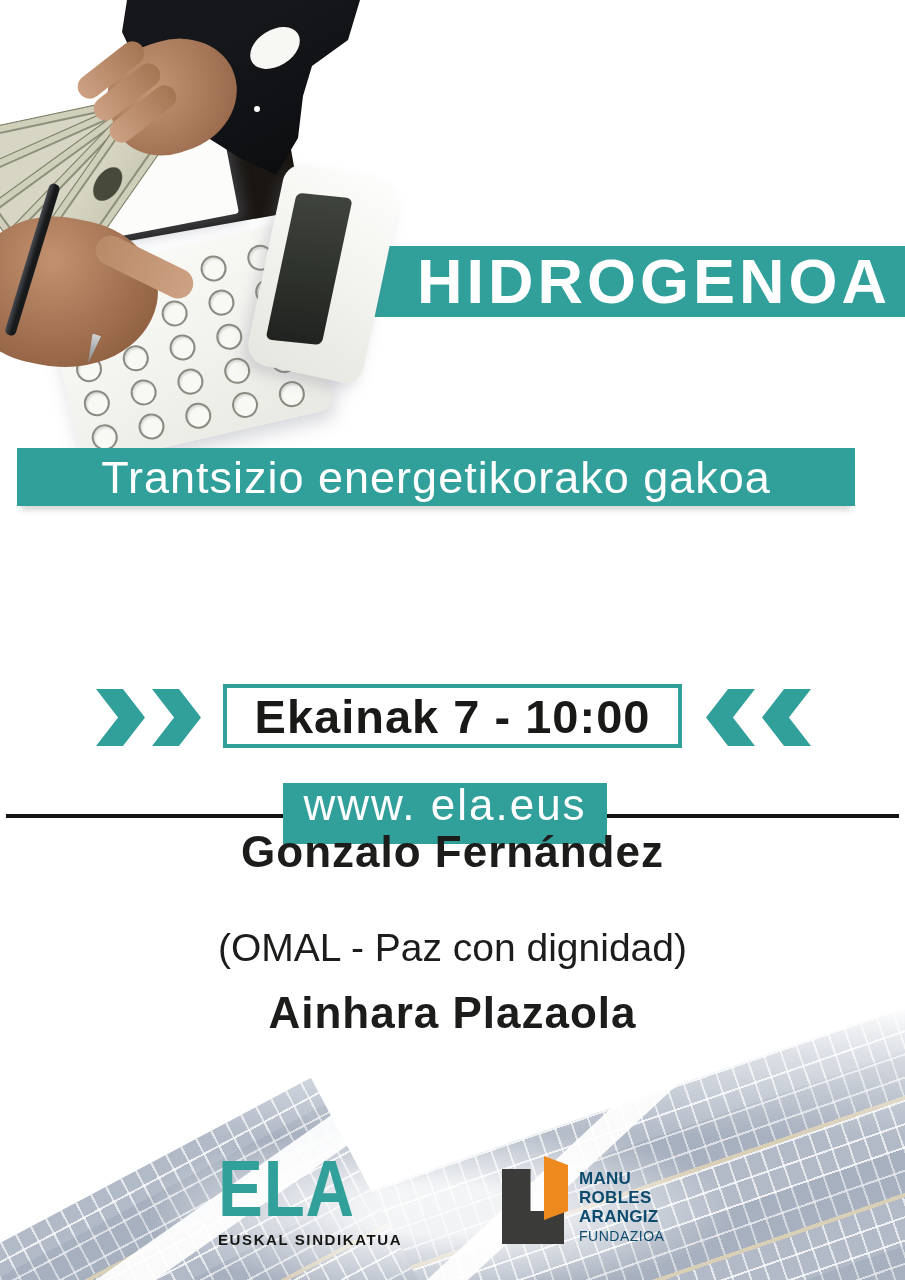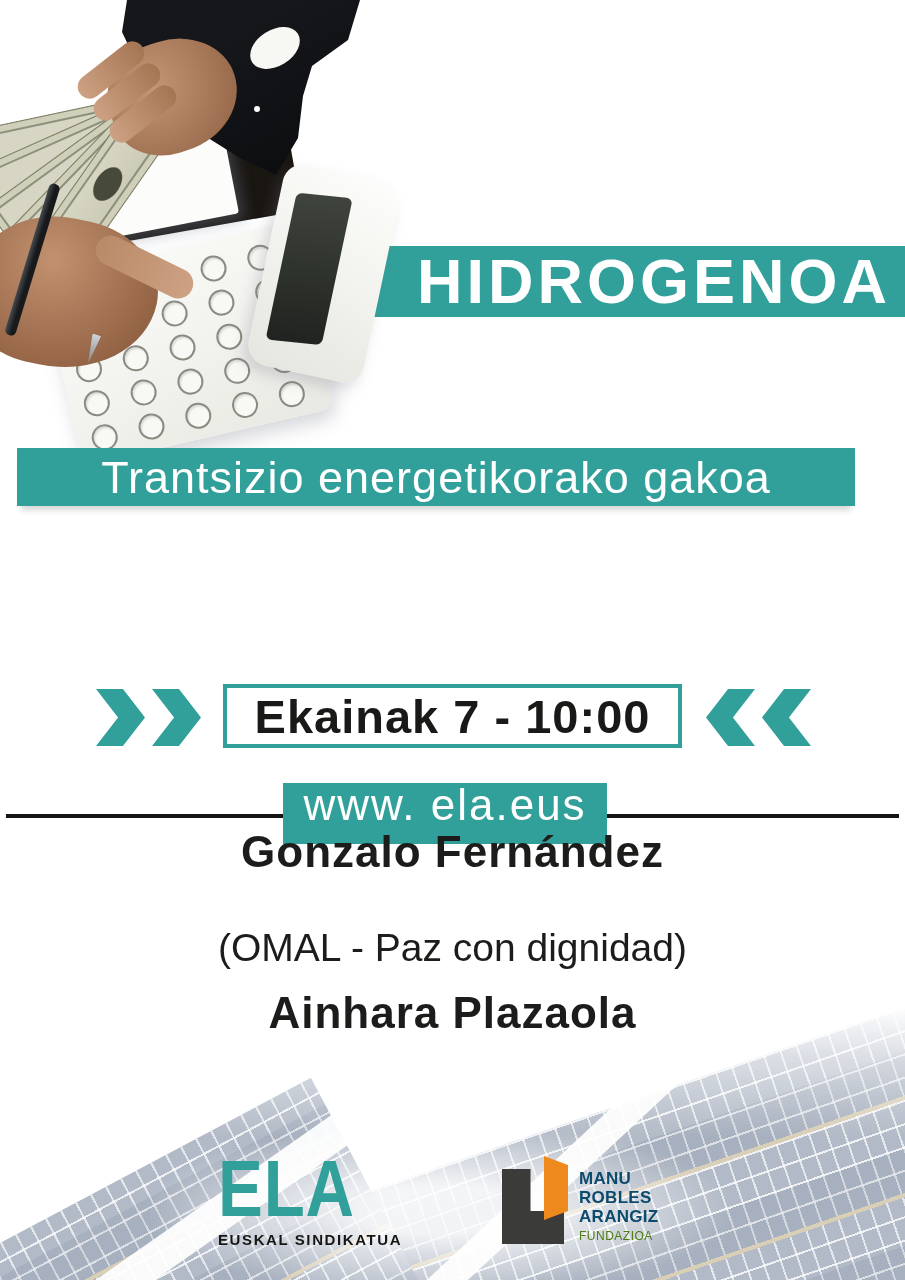--- a/index.html
+++ b/index.html
@@ -118,21 +118,21 @@
     transform:scaleX(.84);transform-origin:left center;}
   .ela-tag{margin-top:9px;font-size:15px;font-weight:bold;color:#161614;letter-spacing:1.6px;}
   .mra-logo{position:absolute;left:502px;top:1156px;z-index:4;width:230px;height:92px;}
   .mra-mark{position:absolute;left:0;top:0;width:66px;height:90px;}
   .mra-dark{position:absolute;left:0;top:13px;width:62px;height:75px;background:#3b3b3a;
     clip-path:polygon(0 0,46% 0,46% 56%,100% 56%,100% 100%,0 100%);}
   .mra-orange{position:absolute;left:42px;top:0;width:24px;height:64px;
     clip-path:polygon(0 0,100% 14%,100% 86%,0 100%);}
   .mra-text{position:absolute;left:77px;top:13px;}
   .mra-line{font-size:17px;font-weight:bold;color:#0c4a6e;line-height:19px;letter-spacing:.3px;}
-  .mra-fund{font-size:12px;font-weight:400;color:#4d7c0f;line-height:20px;letter-spacing:.5px;}
+  .mra-fund{font-size:14px;font-weight:400;color:#0c4a6e;line-height:20px;letter-spacing:.5px;}
 </style>
 </head>
 <body>
 
 <div class="poster">
 
   <div class="solar">
     <div class="array main"></div>
     <div class="array small"></div>
     <div class="walkway w1"></div>

